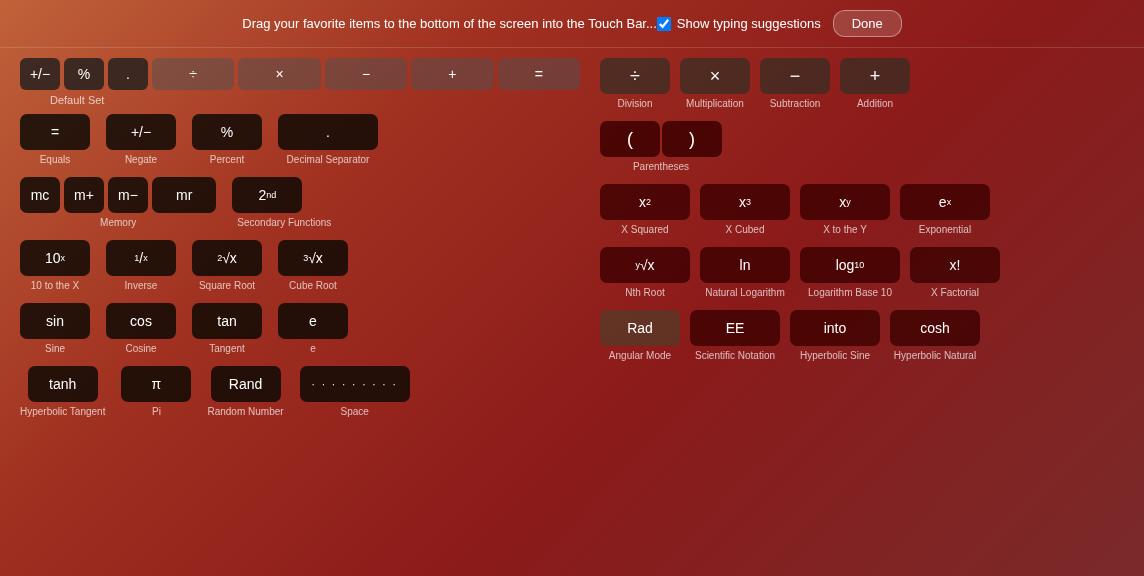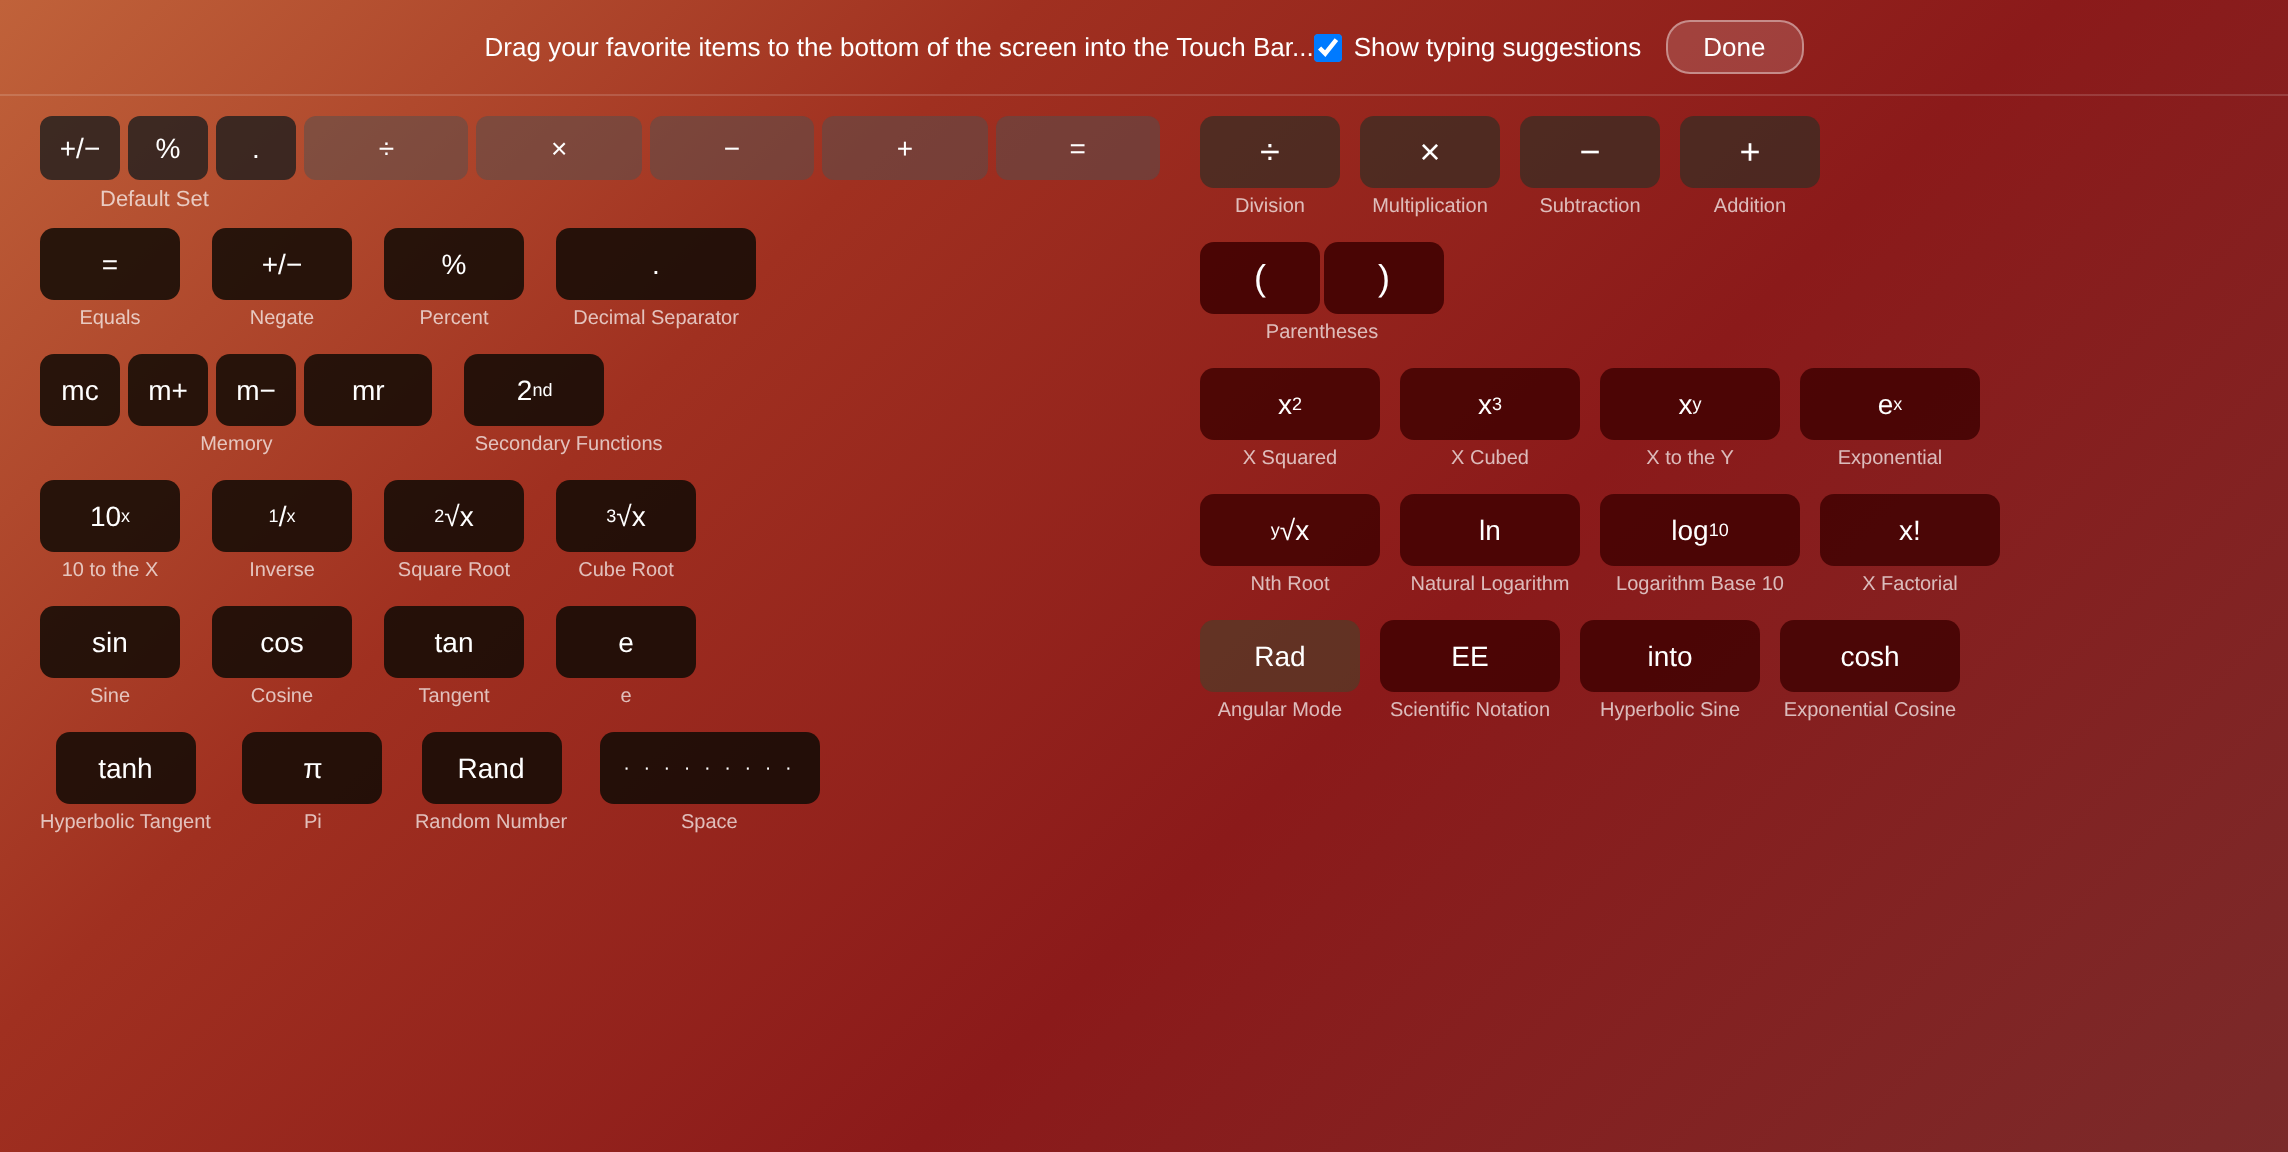--- a/index.html
+++ b/index.html
@@ -422,17 +422,17 @@
       <div class="right-item">
         <button class="right-btn accent">EE</button>
         <span class="right-label">Scientific Notation</span>
       </div>
       <div class="right-item">
         <button class="right-btn accent">into</button>
         <span class="right-label">Hyperbolic Sine</span>
       </div>
       <div class="right-item">
         <button class="right-btn accent">cosh</button>
-        <span class="right-label">Exponential Cosine</span>
+        <span class="right-label">Hyperbolic Natural</span>
       </div>
     </div>
   </div>
 </div>
 
 </body></html>

